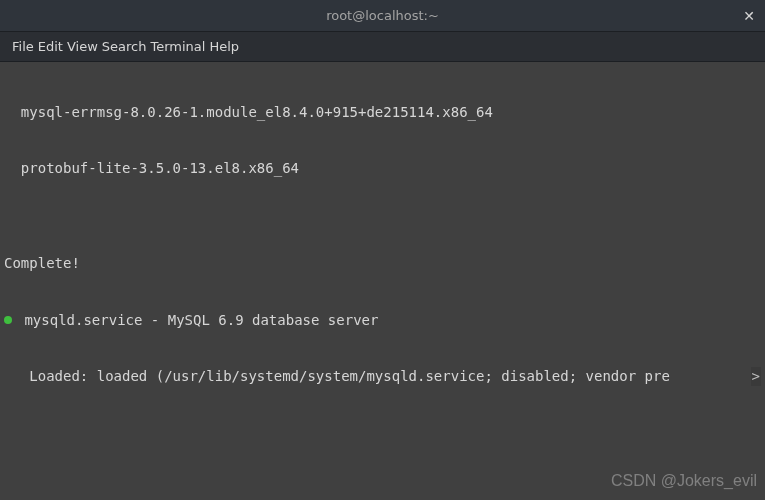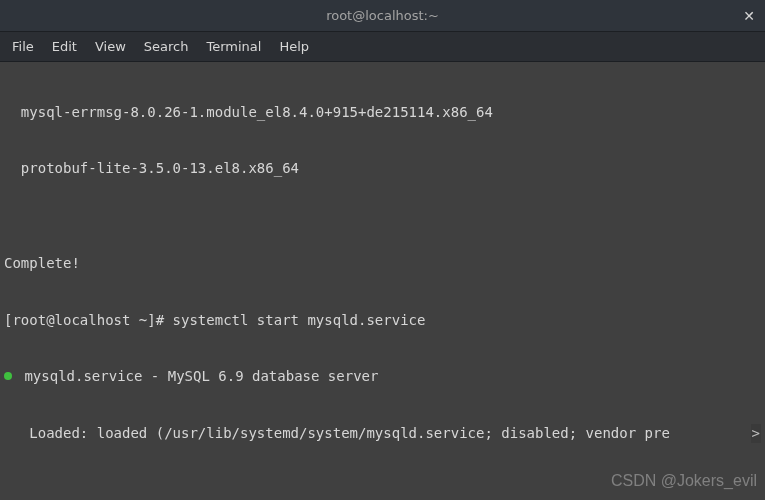--- a/index.html
+++ b/index.html
@@ -34,21 +34,21 @@
       color: #d6d6d6;
       font-size: 14px;
       font-family: sans-serif;
       cursor: pointer;
       line-height: 1;
     }
     .menubar {
       height: 30px;
       display: flex;
       align-items: center;
-      gap: 18px;
+      gap: 4px;
       padding: 0 12px;
       border-bottom: 1px solid #1c1f23;
     }
     .menu-item {
       color: #d6d6d6;
       font-family: "DejaVu Sans", sans-serif;
       font-size: 13px;
       cursor: pointer;
     }
     .terminal {
@@ -106,21 +106,20 @@
   <span class="menu-item">Search</span>
   <span class="menu-item">Terminal</span>
   <span class="menu-item">Help</span>
 </div>
 
 <div class="terminal">
   <div>  mysql-errmsg-8.0.26-1.module_el8.4.0+915+de215114.x86_64</div>
   <div>  protobuf-lite-3.5.0-13.el8.x86_64</div>
   <div></div>
   <div>Complete!</div>
-  <div><span>[root@localhost ~]# </span><span>systemctl start mysqld.service</span></div>
   <div><span class="dot"></span><span> mysqld.service - MySQL 6.9 database server</span></div>
   <div class="line"><span class="line-text">   Loaded: loaded (/usr/lib/systemd/system/mysqld.service; disabled; vendor pre</span><span class="scroll-caret">&gt;</span></div>
   
   
   
   
   
   
   
   

